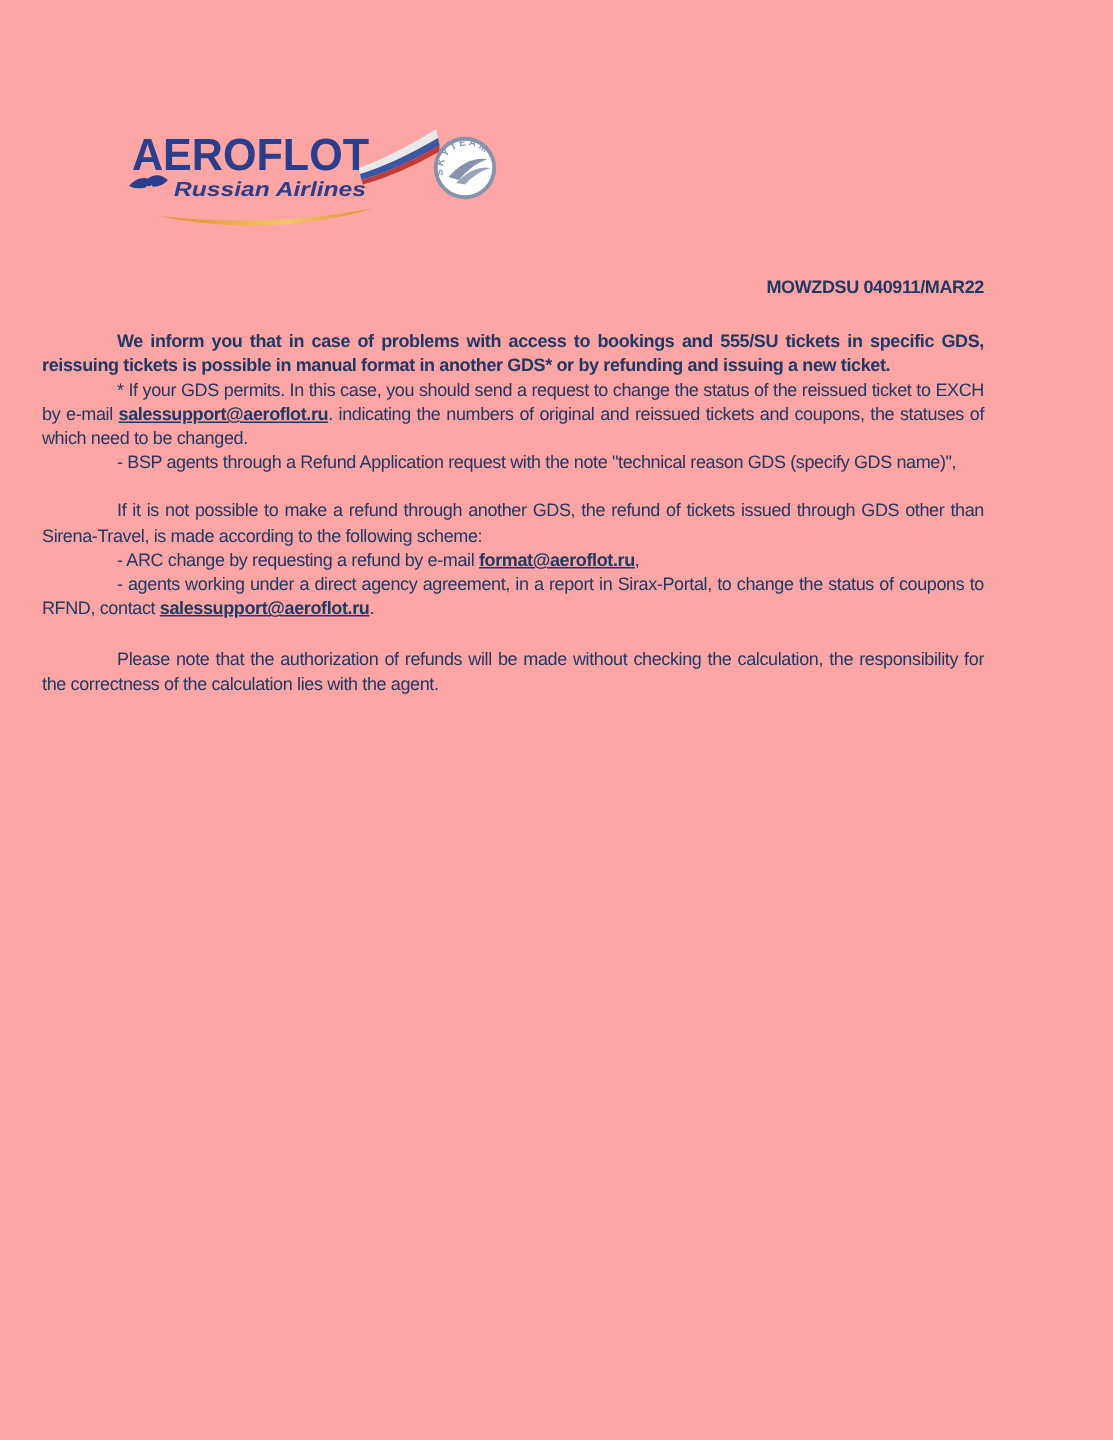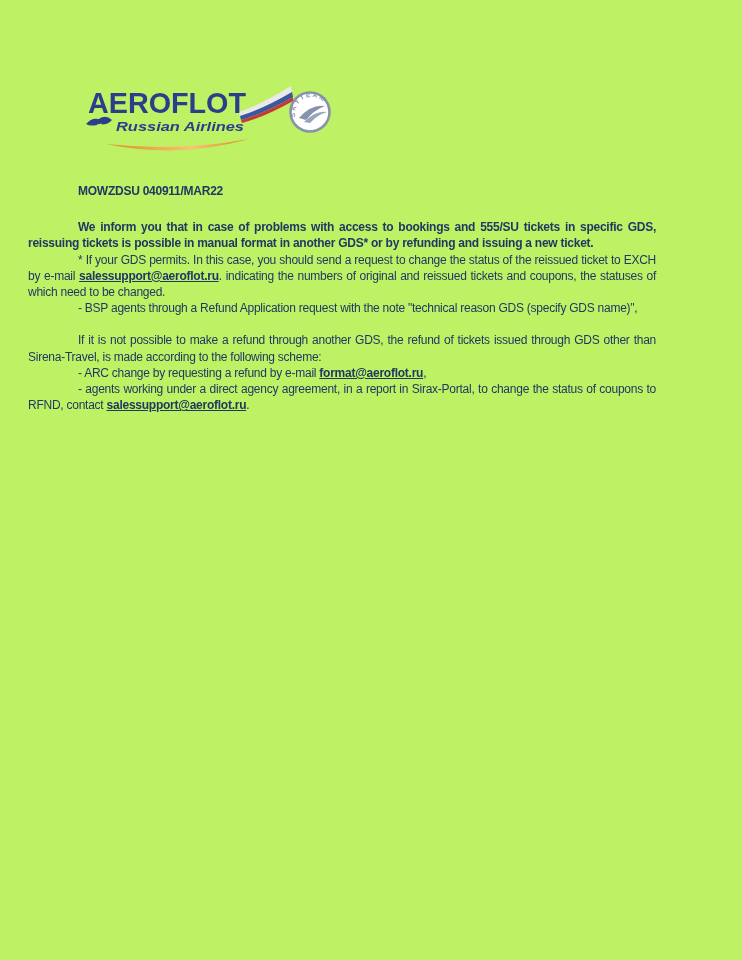--- a/index.html
+++ b/index.html
@@ -4,21 +4,21 @@
 <style>
   html, body {
     margin: 0;
     padding: 0;
     background: #ffffff;
   }
   .page {
     position: relative;
     width: 742px;
     height: 960px;
-    background: #bef264;
+    background: #fca5a5;
     overflow: hidden;
     font-family: "Liberation Sans", "DejaVu Sans", sans-serif;
   }
   .logo {
     position: absolute;
     left: 86px;
     top: 84px;
     width: 260px;
     height: 70px;
   }
@@ -30,21 +30,21 @@
     color: #1f3864;
     font-size: 12px;
     line-height: 16.2px;
     letter-spacing: -0.25px;
     text-align: justify;
   }
   .doc p { margin: 0; }
   .heading {
     font-weight: bold;
     text-indent: 50px;
-    text-align: left;
+    text-align: right;
   }
   .para { text-indent: 50px; }
   .space-lg { margin-top: 20px !important; font-weight: bold; }
   .space-md { margin-top: 16px !important; }
   .space-close { margin-top: 18px !important; }
   a.email-link {
     color: inherit;
     text-decoration: underline;
     cursor: pointer;
     font-weight: bold;
@@ -105,15 +105,16 @@
     <p class="para"><span>* If your GDS permits. In this case, you should send a request to change the status of the reissued ticket to EXCH by e-mail </span><a class="email-link" href="#">salessupport@aeroflot.ru</a><span>. indicating the numbers of original and reissued tickets and coupons, the statuses of which need to be changed.</span></p>
 
     <p class="para">- BSP agents through a Refund Application request with the note "technical reason GDS (specify GDS name)",</p>
 
     <p class="para space-md">If it is not possible to make a refund through another GDS, the refund of tickets issued through GDS other than Sirena-Travel, is made according to the following scheme:</p>
 
     <p class="para"><span>- ARC change by requesting a refund by e-mail </span><a class="email-link" href="#">format@aeroflot.ru</a><span>,</span></p>
 
     <p class="para"><span>- agents working under a direct agency agreement, in a report in Sirax-Portal, to change the status of coupons to RFND, contact </span><a class="email-link" href="#">salessupport@aeroflot.ru</a><span>.</span></p>
 
+    <p class="para space-close">Please note that the authorization of refunds will be made without checking the calculation, the responsibility for the correctness of the calculation lies with the agent.</p>
 
   </div>
 </div>
 
 </body></html>

